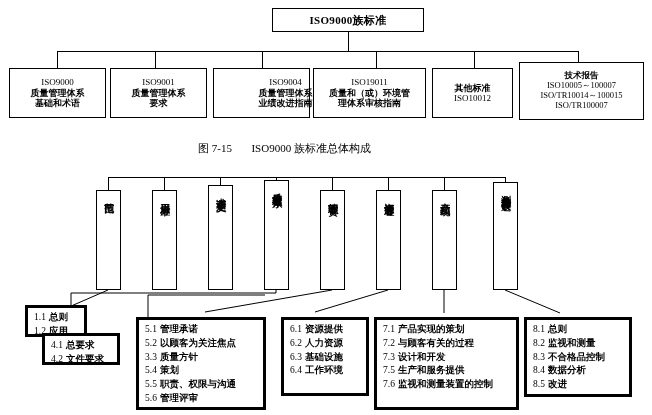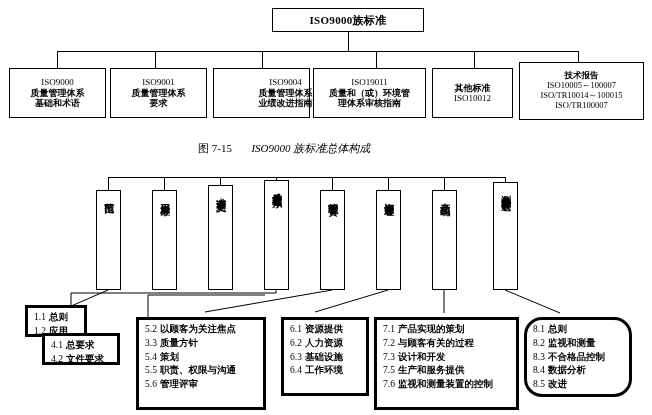--- a/index.html
+++ b/index.html
@@ -83,21 +83,21 @@
     background: #000000;
     width: 1px;
   }
   .diag { position: absolute; overflow: visible; }
   
   #caption {
     position: absolute;
     font-size: 11px;
     white-space: nowrap;
   }
-  #caption .cn { font-weight: normal; font-style: italic; }
+  #caption .cn { font-weight: normal; }
 </style>
 </head>
 <body>
 
 <div id="page">
 
   <div class="box" id="root-box" style="left:272px; top:8px; width:152px; height:24px;">
     <span class="ln ln-cn">ISO9000族标准</span>
   </div>
 
@@ -213,20 +213,21 @@
     <span class="item"><span class="num">1.1</span><span class="txt">总则</span></span>
     <span class="item"><span class="num">1.2</span><span class="txt">应用</span></span>
   </div>
 
   <div class="lbox" style="left:42px; top:333px; width:78px; height:32px;">
     <span class="item"><span class="num">4.1</span><span class="txt">总要求</span></span>
     <span class="item"><span class="num">4.2</span><span class="txt">文件要求</span></span>
   </div>
 
   <div class="lbox" style="left:136px; top:317px; width:130px; height:93px;">
+    <span class="item"><span class="num">5.1</span><span class="txt">管理承诺</span></span>
     <span class="item"><span class="num">5.2</span><span class="txt">以顾客为关注焦点</span></span>
     <span class="item"><span class="num">3.3</span><span class="txt">质量方针</span></span>
     <span class="item"><span class="num">5.4</span><span class="txt">策划</span></span>
     <span class="item"><span class="num">5.5</span><span class="txt">职责、权限与沟通</span></span>
     <span class="item"><span class="num">5.6</span><span class="txt">管理评审</span></span>
   </div>
 
   <div class="lbox" style="left:281px; top:317px; width:88px; height:79px;">
     <span class="item"><span class="num">6.1</span><span class="txt">资源提供</span></span>
     <span class="item"><span class="num">6.2</span><span class="txt">人力资源</span></span>
@@ -235,21 +236,21 @@
   </div>
 
   <div class="lbox" style="left:374px; top:317px; width:145px; height:93px;">
     <span class="item"><span class="num">7.1</span><span class="txt">产品实现的策划</span></span>
     <span class="item"><span class="num">7.2</span><span class="txt">与顾客有关的过程</span></span>
     <span class="item"><span class="num">7.3</span><span class="txt">设计和开发</span></span>
     <span class="item"><span class="num">7.5</span><span class="txt">生产和服务提供</span></span>
     <span class="item"><span class="num">7.6</span><span class="txt">监视和测量装置的控制</span></span>
   </div>
 
-  <div class="lbox" style="left:524px; top:317px; width:108px; height:80px;border-radius:18px;">
+  <div class="lbox" style="left:524px; top:317px; width:108px; height:80px;">
     <span class="item"><span class="num">8.1</span><span class="txt">总则</span></span>
     <span class="item"><span class="num">8.2</span><span class="txt">监视和测量</span></span>
     <span class="item"><span class="num">8.3</span><span class="txt">不合格品控制</span></span>
     <span class="item"><span class="num">8.4</span><span class="txt">数据分析</span></span>
     <span class="item"><span class="num">8.5</span><span class="txt">改进</span></span>
   </div>
 
 </div>
 
 </body></html>

